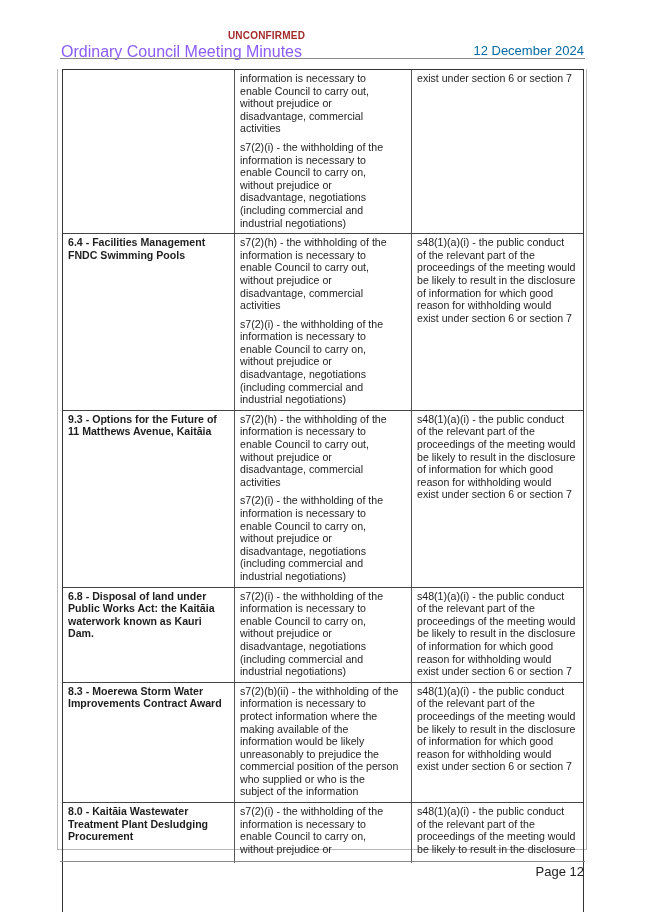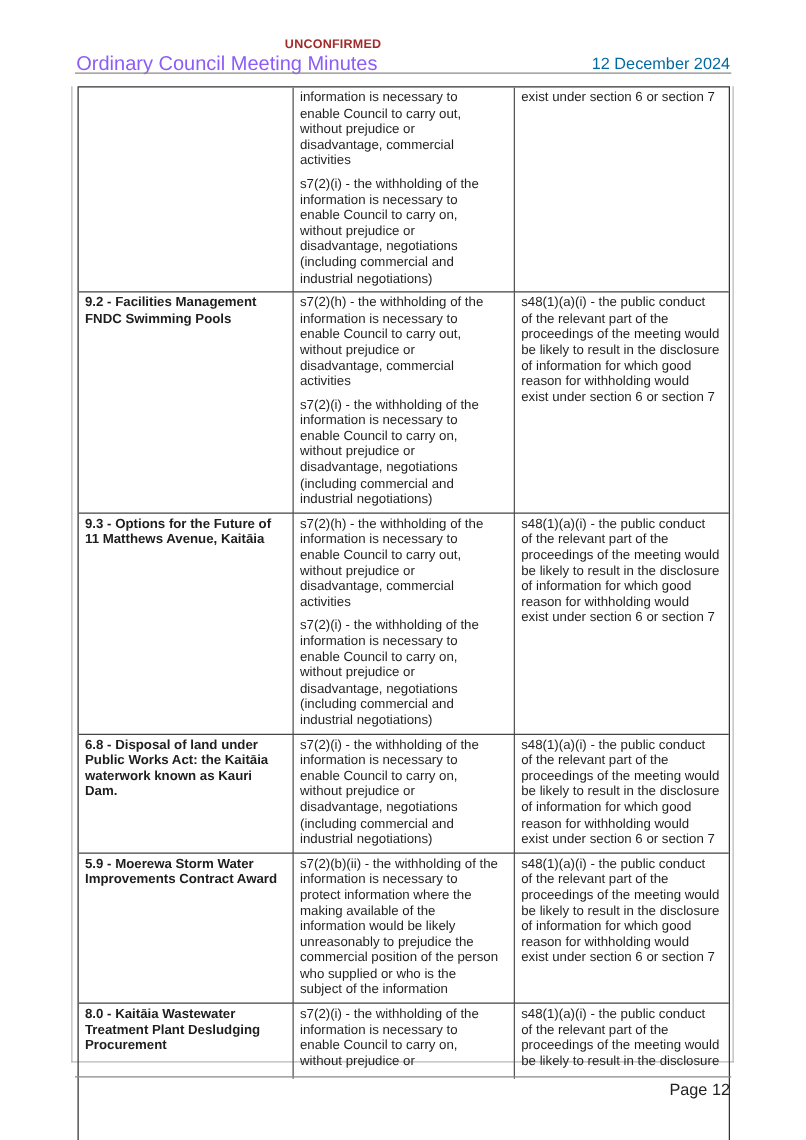--- a/index.html
+++ b/index.html
@@ -144,21 +144,21 @@
 enable Council to carry on,
 without prejudice or
 disadvantage, negotiations
 (including commercial and
 industrial negotiations)</div>
         </td>
         <td class="col-ground cell-text">exist under section 6 or section 7</td>
       </tr>
 
       <tr style="height:176px;">
-        <td class="col-title cell-text">9.2 - Facilities Management
+        <td class="col-title cell-text">6.4 - Facilities Management
 FNDC Swimming Pools</td>
         <td class="col-reason">
           <div class="para">s7(2)(h) - the withholding of the
 information is necessary to
 enable Council to carry out,
 without prejudice or
 disadvantage, commercial
 activities</div>
           <div class="para">s7(2)(i) - the withholding of the
 information is necessary to
@@ -221,21 +221,21 @@
         <td class="col-ground cell-text">s48(1)(a)(i) - the public conduct
 of the relevant part of the
 proceedings of the meeting would
 be likely to result in the disclosure
 of information for which good
 reason for withholding would
 exist under section 6 or section 7</td>
       </tr>
 
       <tr style="height:119px;">
-        <td class="col-title cell-text">5.9 - Moerewa Storm Water
+        <td class="col-title cell-text">8.3 - Moerewa Storm Water
 Improvements Contract Award</td>
         <td class="col-reason">
           <div class="para">s7(2)(b)(ii) - the withholding of the
 information is necessary to
 protect information where the
 making available of the
 information would be likely
 unreasonably to prejudice the
 commercial position of the person
 who supplied or who is the

